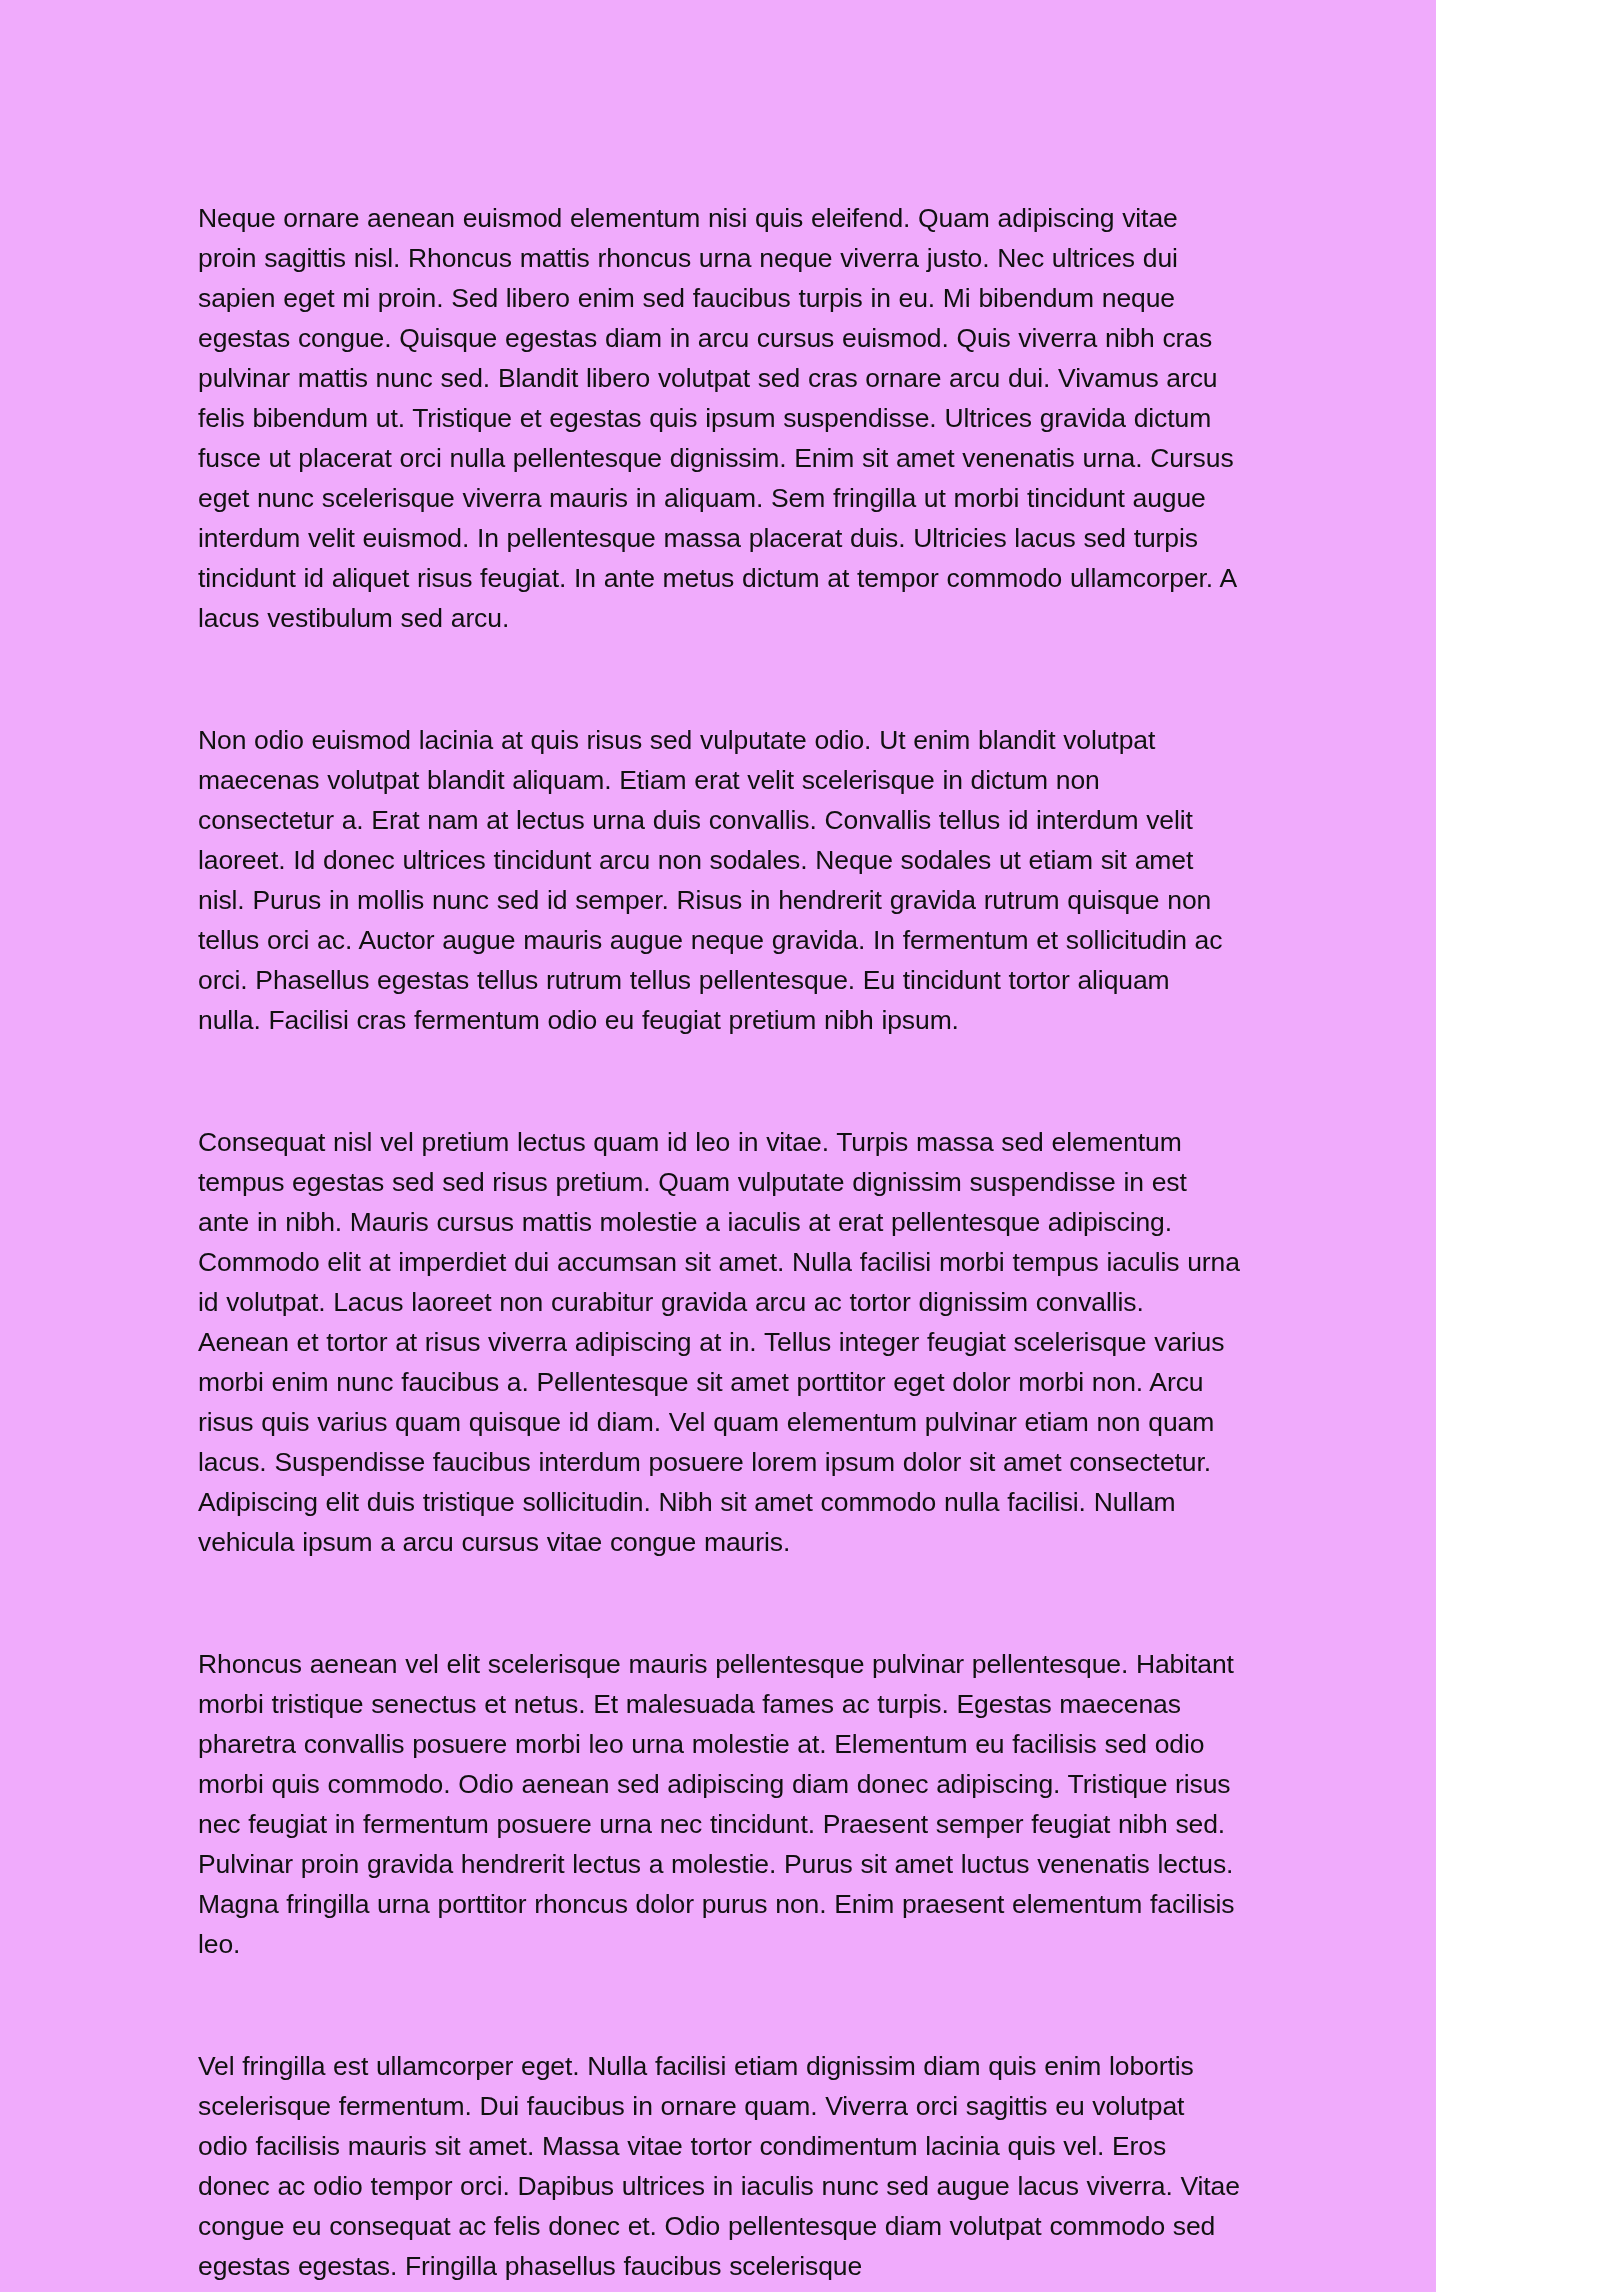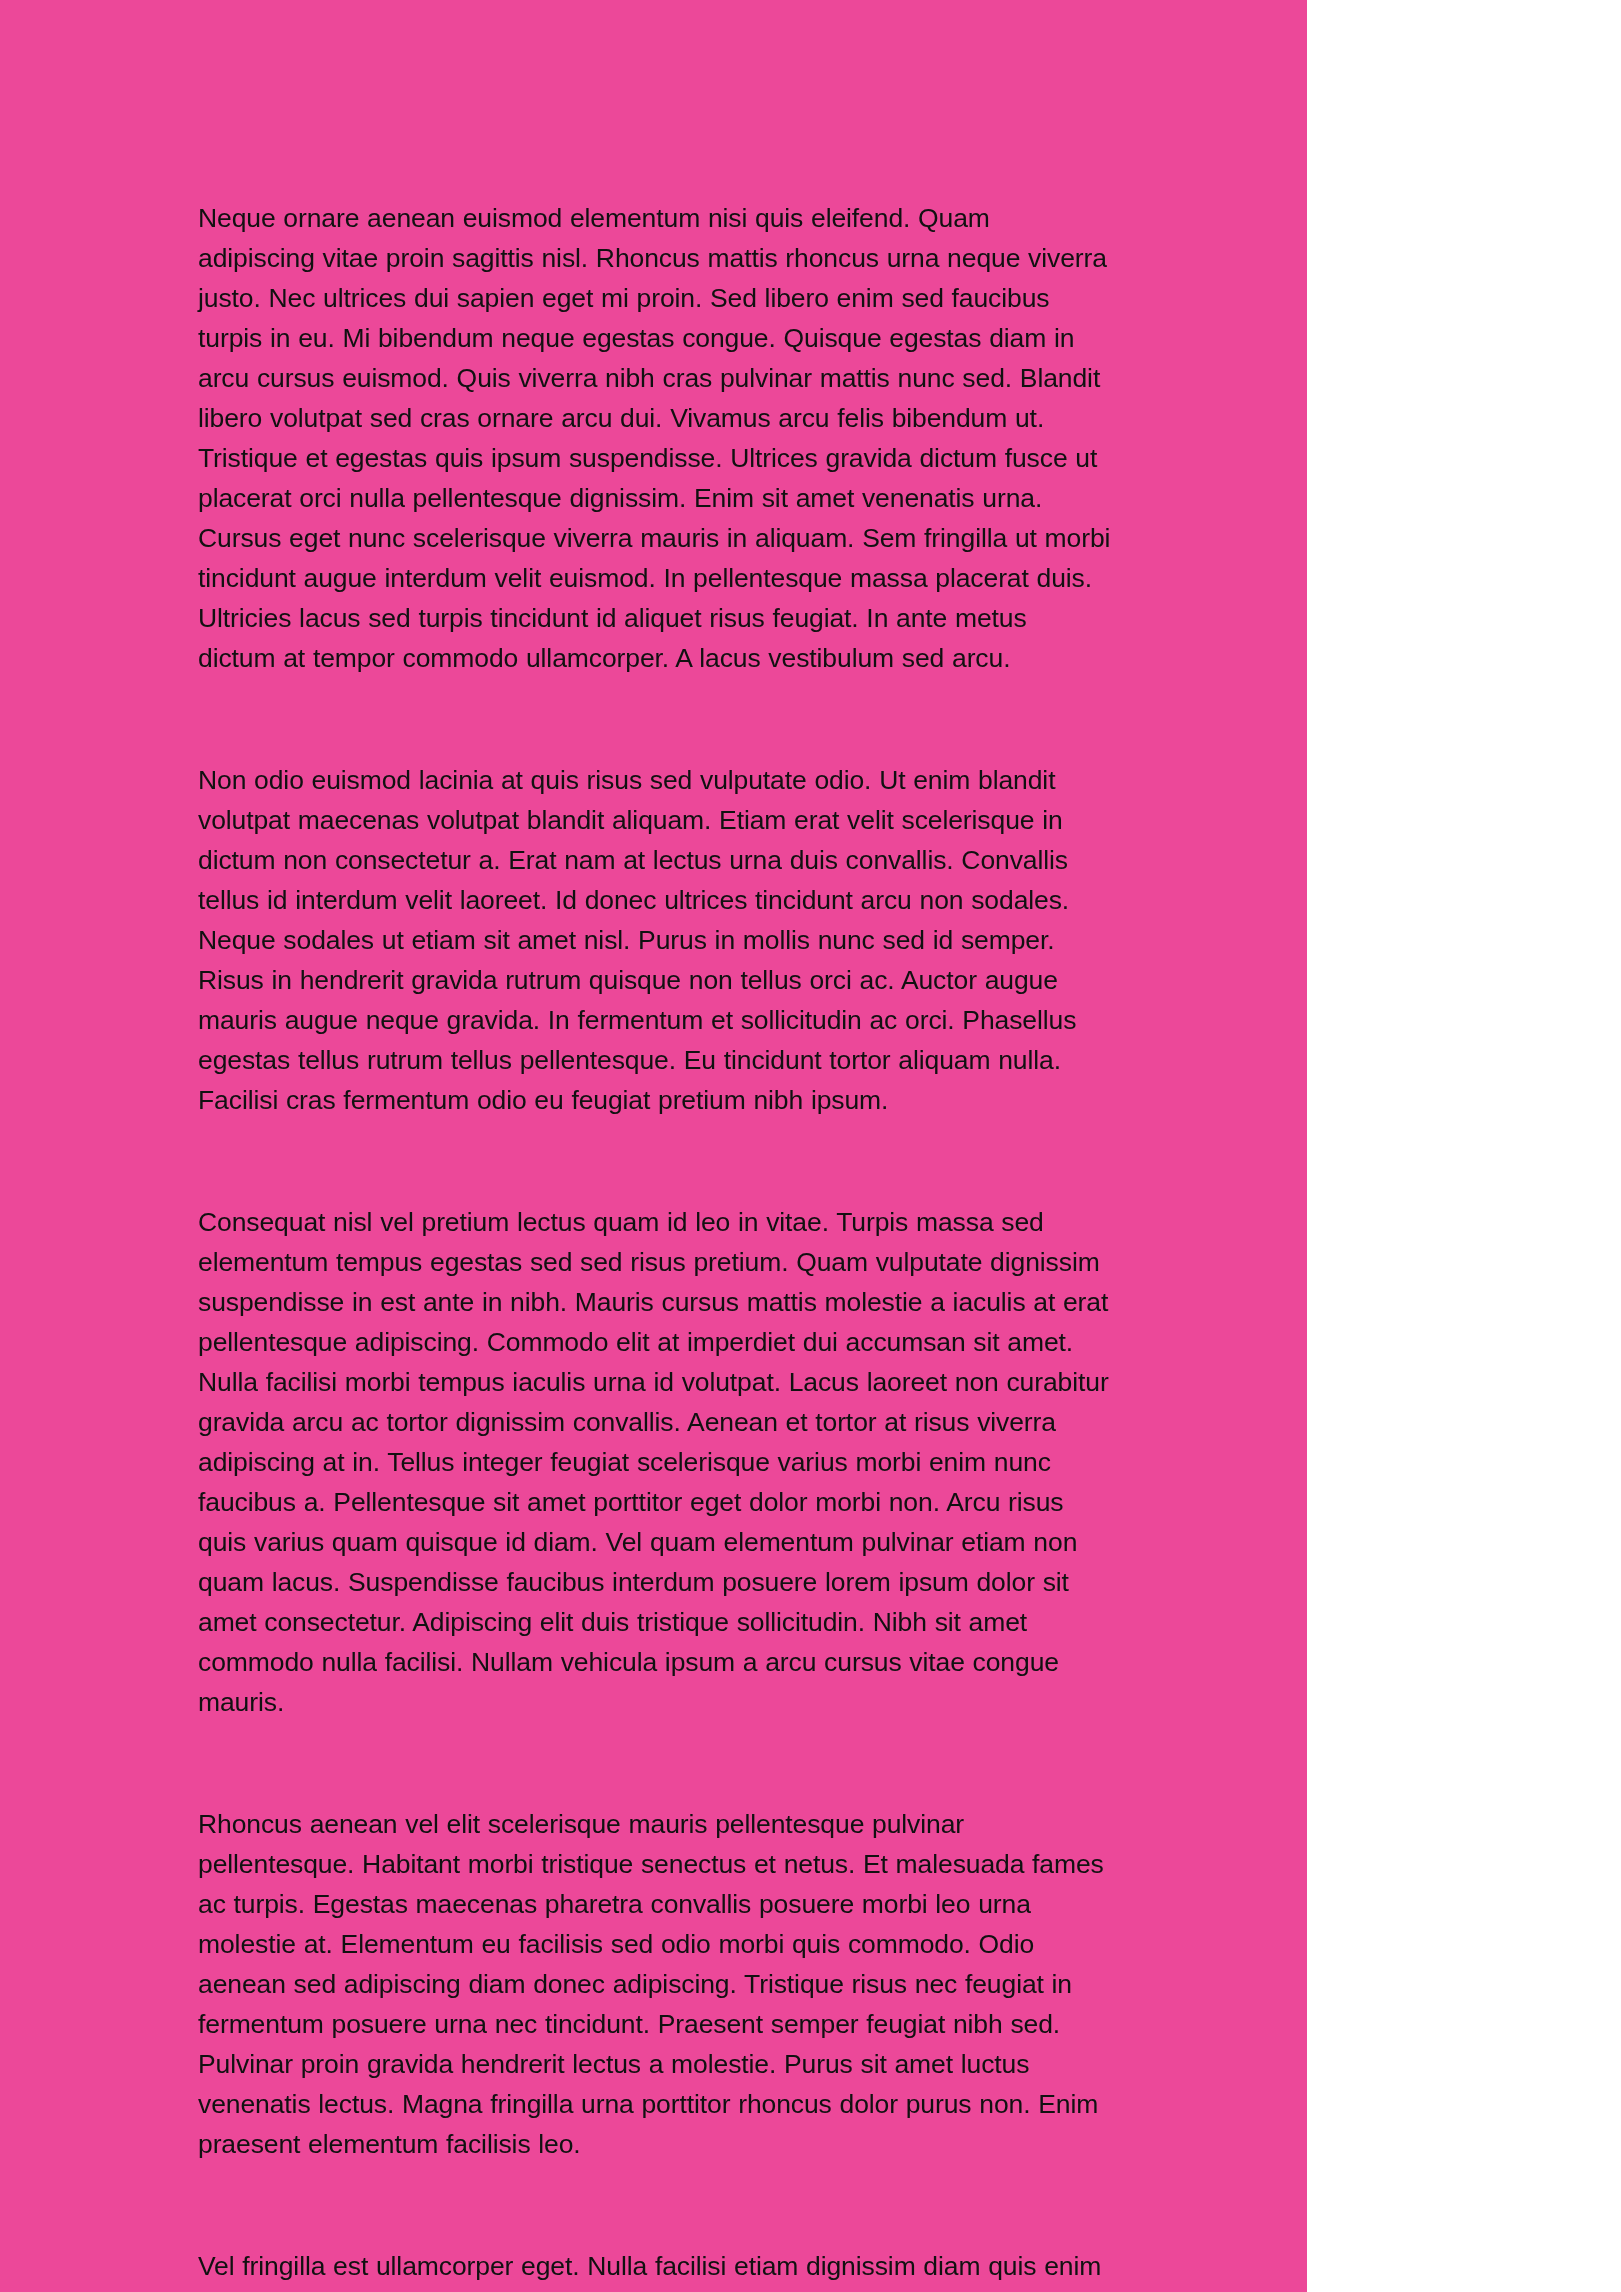--- a/index.html
+++ b/index.html
@@ -7,23 +7,23 @@
     padding: 0;
     background: #ffffff;
   }
   body {
     width: 1621px;
     height: 2293px;
     overflow: hidden;
   }
   .page {
     box-sizing: border-box;
-    width: 1307px;
+    width: 1436px;
     height: 2293px;
-    background: #ec4899;
+    background: #f0abfc;
     padding: 198px 196px 0 198px;
   }
   .page p {
     margin: 0 0 82px 0;
     font-family: "Liberation Sans", "DejaVu Sans", sans-serif;
     font-size: 26.5px;
     line-height: 40px;
     letter-spacing: -0.1px;
     color: #111111;
     text-align: left;

